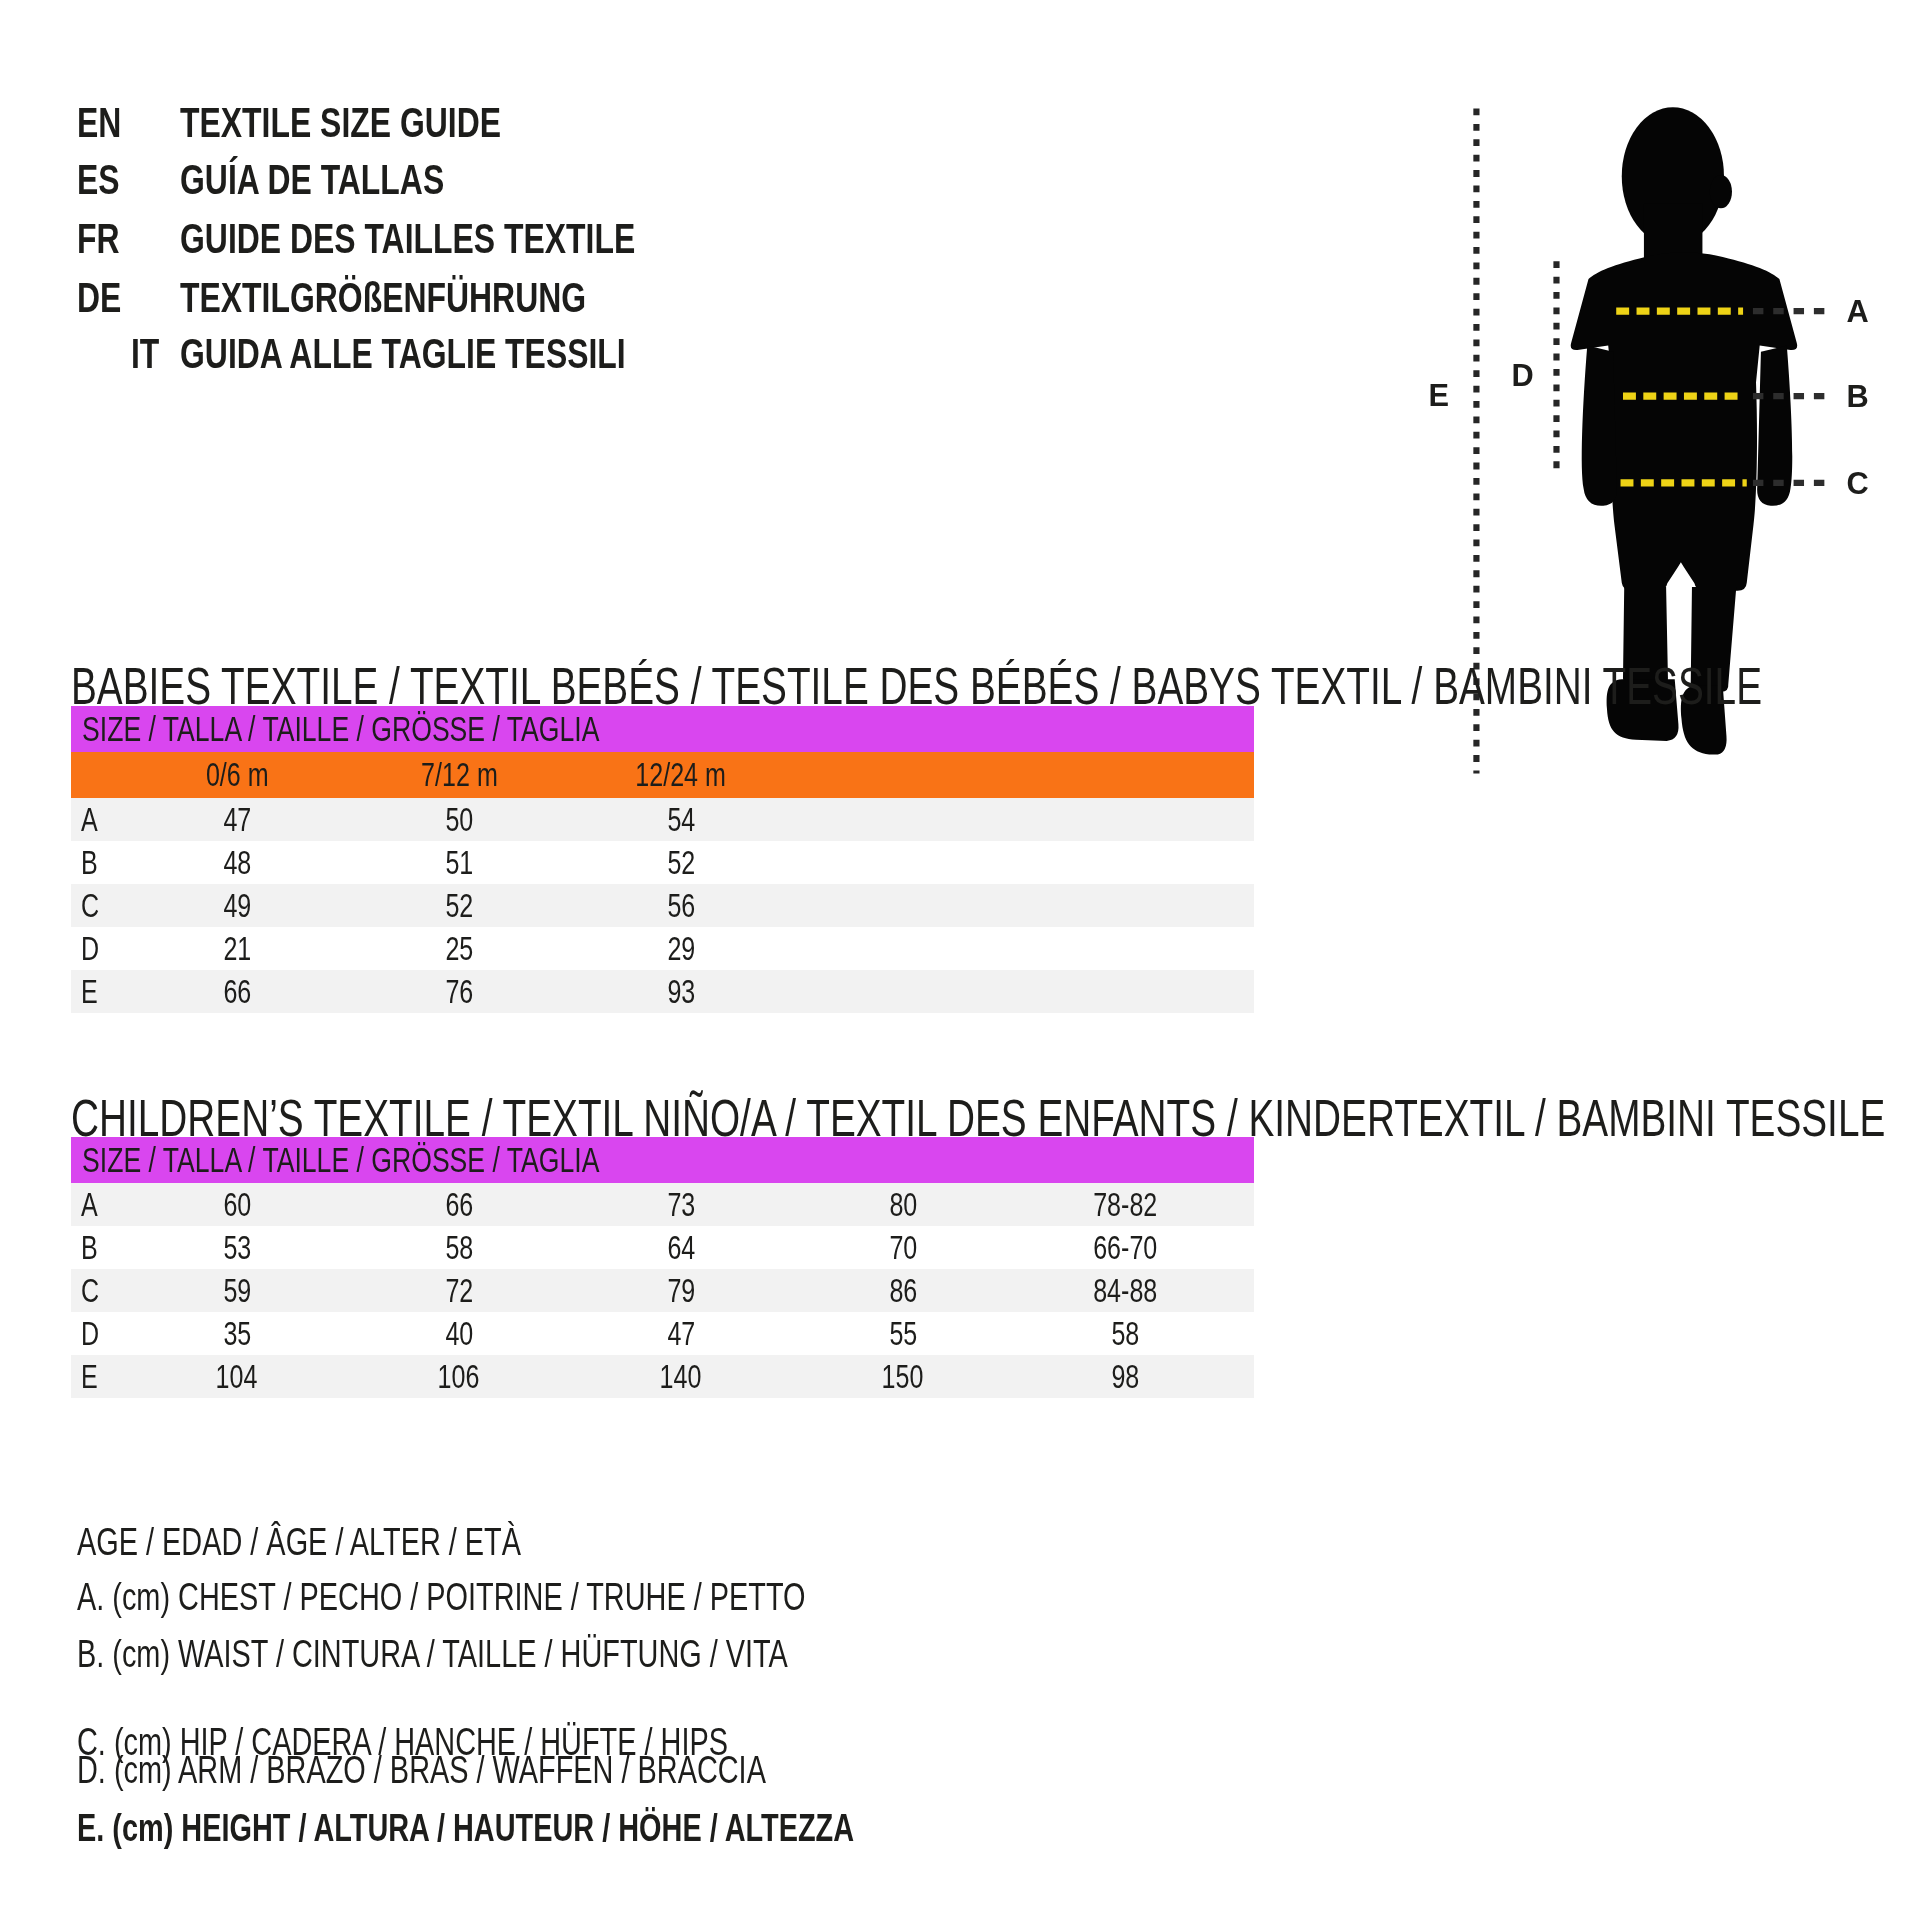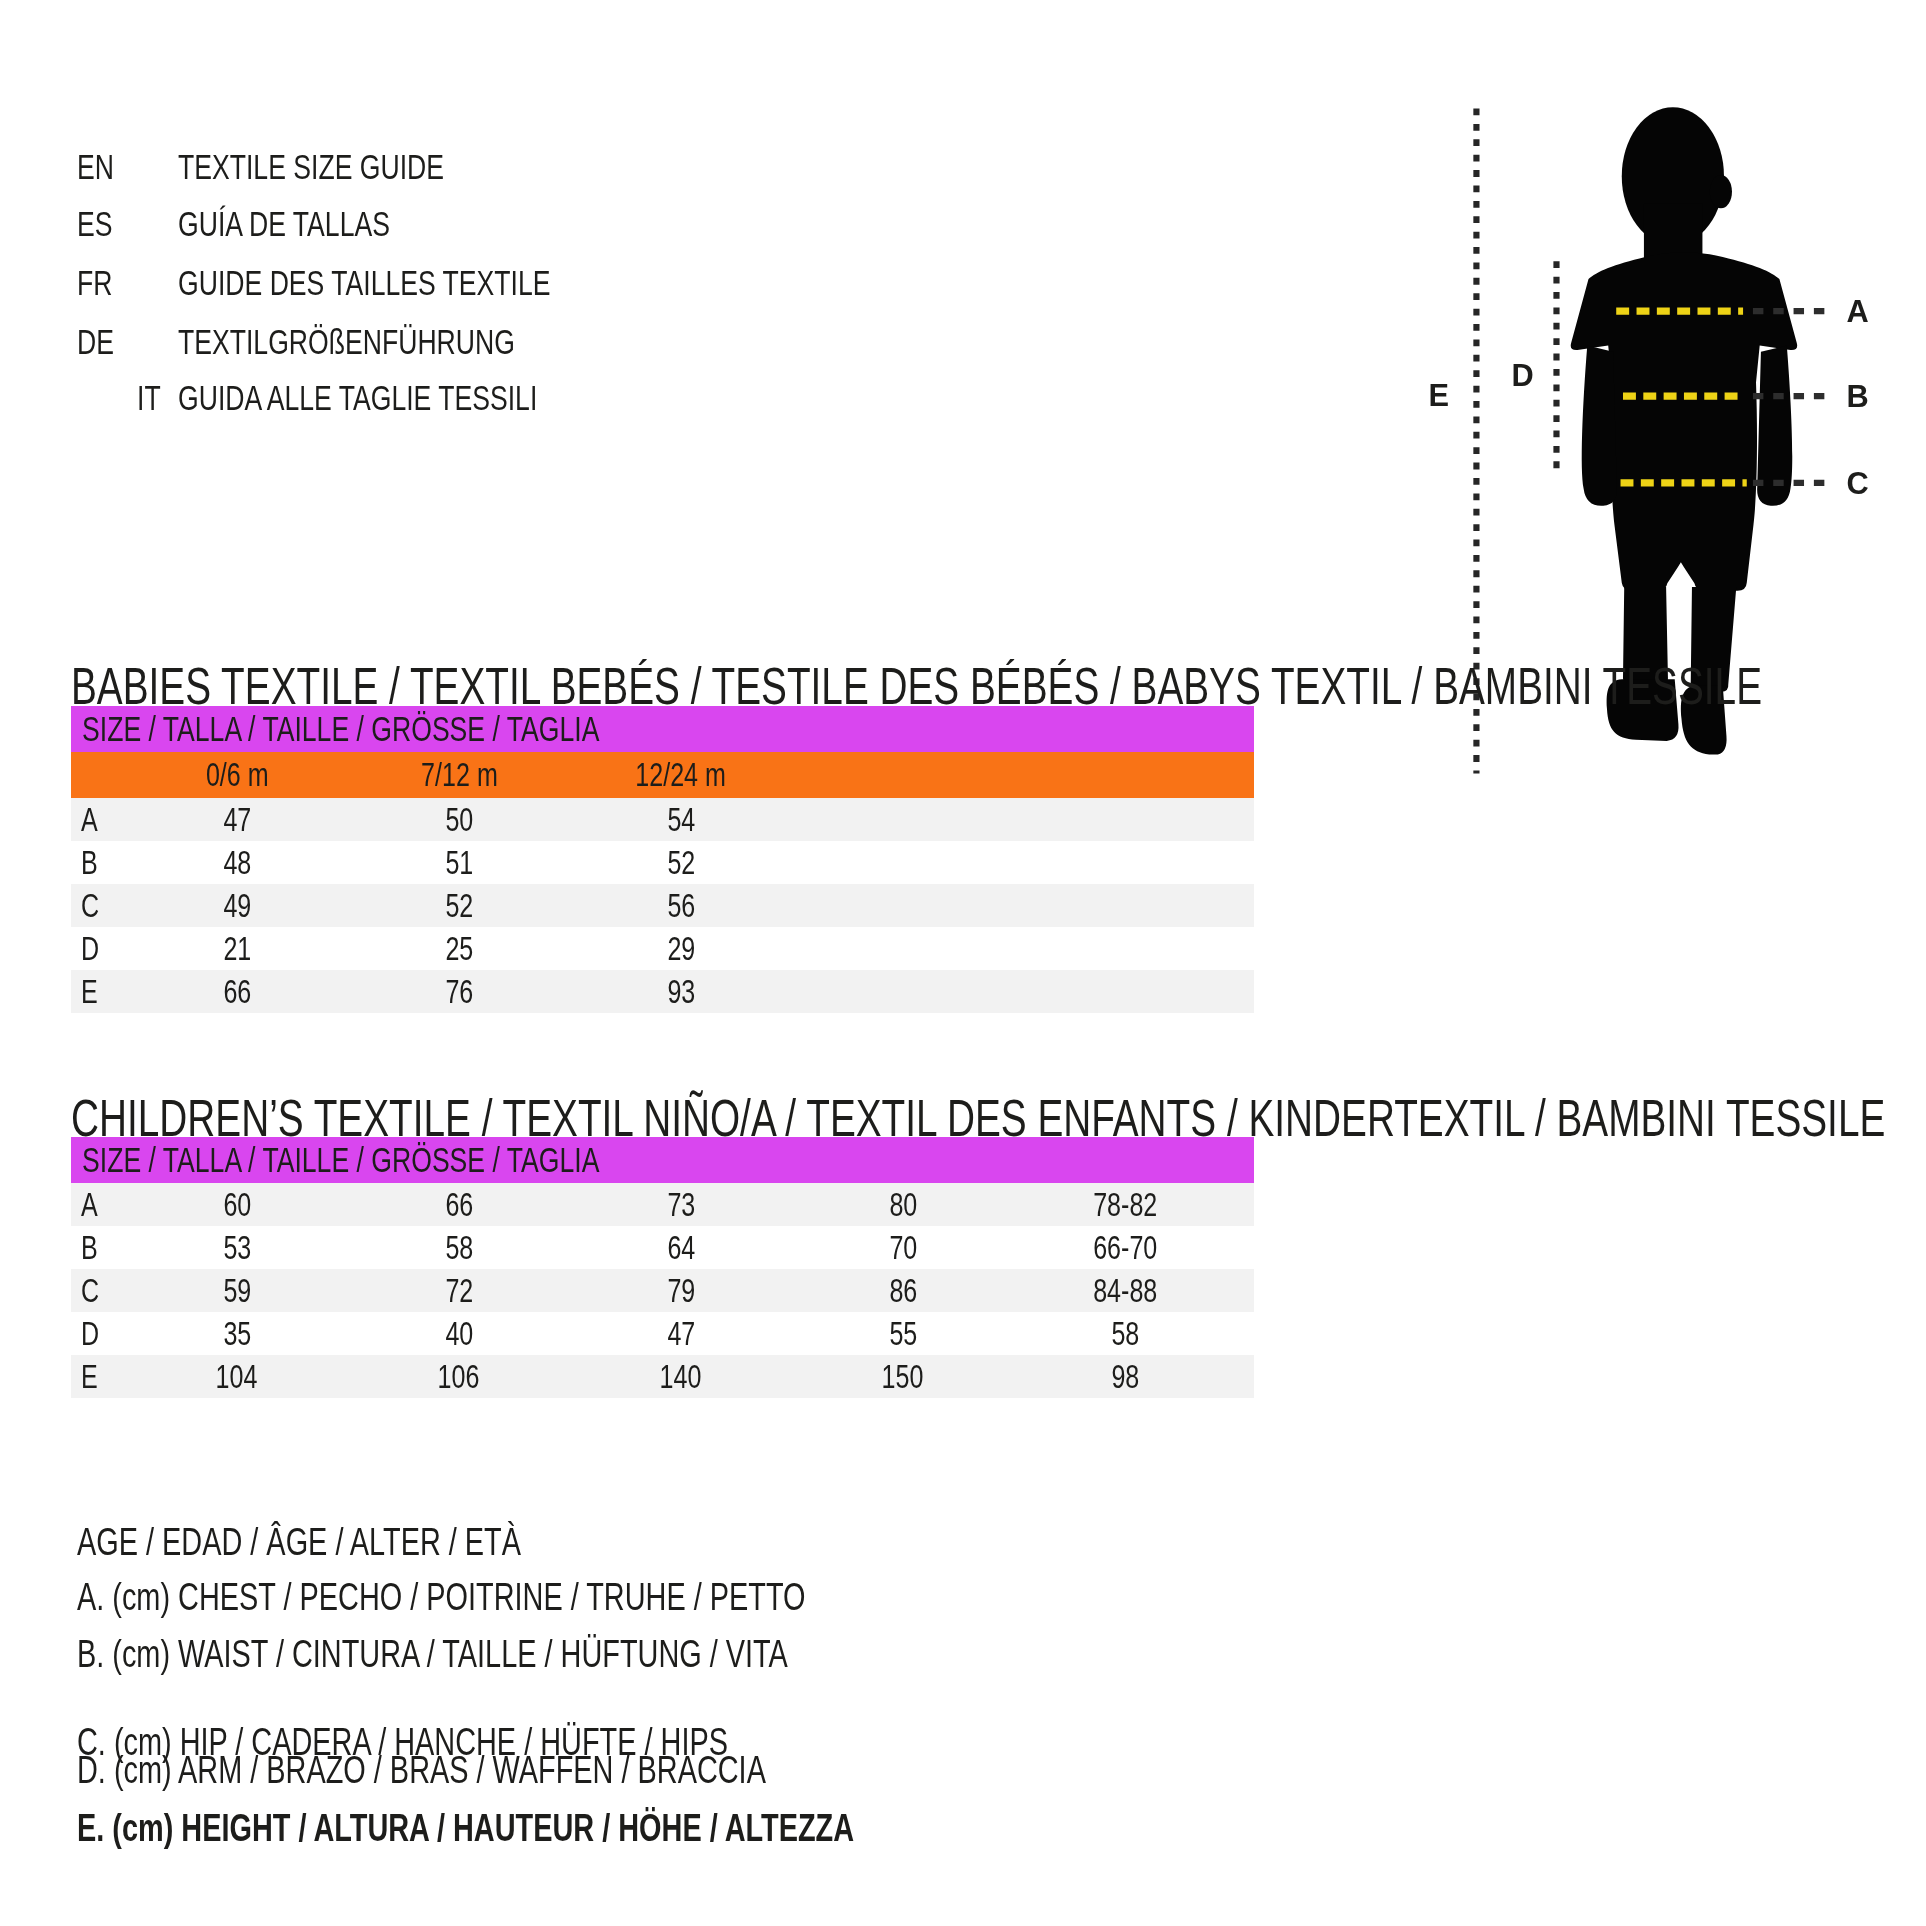--- a/index.html
+++ b/index.html
@@ -2,21 +2,21 @@
 <html style="font-size:10px"><head>
 <meta charset="utf-8">
 <style>
   html,body{margin:0;padding:0;background:#fff;}
   #canvas{position:relative;width:1926px;height:1926px;background:#ffffff;overflow:hidden;
           font-family:"Liberation Sans",sans-serif;color:#1d1d1b;}
   
   .cond{display:inline-block;transform:scaleX(.76);transform-origin:0 50%;white-space:nowrap;}
   .cond-c{display:inline-block;transform:scaleX(.76);transform-origin:50% 50%;white-space:nowrap;}
   
-  .lang-line{position:absolute;left:77px;font-size:35px;line-height:42px;font-weight:400;margin-top:44px;}
+  .lang-line{position:absolute;left:77px;font-size:42px;line-height:42px;font-weight:700;}
   .lang-code{display:inline-block;width:91px;vertical-align:top;}
   .lang-title{display:inline-block;vertical-align:top;}
   
   .sec-title{position:absolute;left:71px;font-size:51px;line-height:41px;margin-top:28px;}
   
   .table{position:absolute;left:71px;width:1183px;}
   .size-bar{height:46px;background:#d946ef;display:flex;align-items:center;padding-left:11px;
             font-size:35px;box-sizing:border-box;}
   .trow{display:grid;grid-template-columns:55px 222px 222px 222px 222px 222px;align-items:center;
         height:43px;font-size:33px;}

